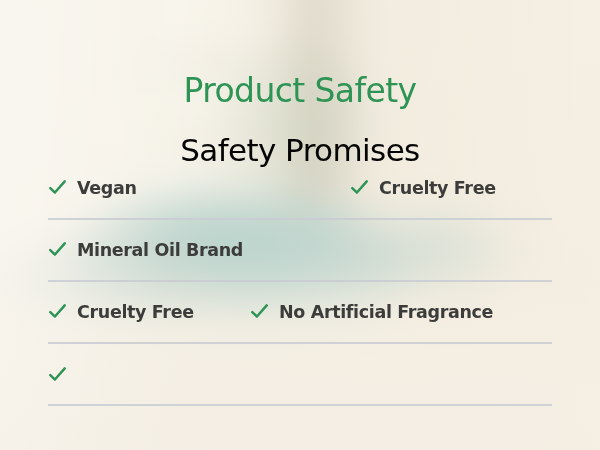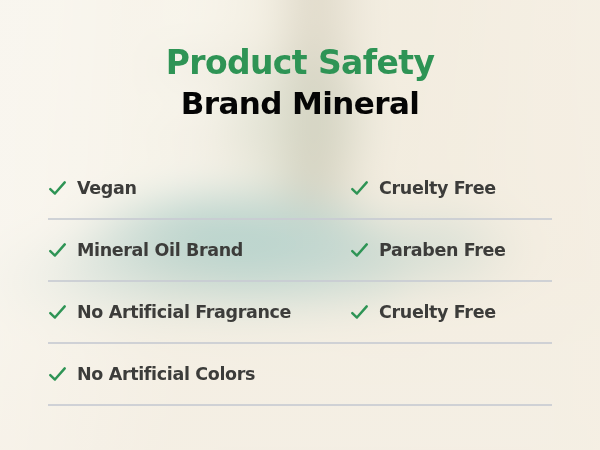--- a/index.html
+++ b/index.html
@@ -109,22 +109,23 @@
 
   #heading {
     position:absolute;
     left:0; right:0; top:46px;
     text-align:center;
     line-height:1.0;
   }
   .title-line {
     display:block;
     font-family:"DejaVu Sans", sans-serif;
-    font-weight:700;
+    font-weight:400;
     letter-spacing:-0.6px;
+    margin-top:28px;
   }
   #title-primary {
     font-size:33px;
     color:#2e9455;
     margin-bottom:9px;
   }
   #title-secondary {
     font-size:31px;
     color:#050505;
   }
@@ -146,21 +147,21 @@
     background:#c8cbd2;
     opacity:.85;
   }
   .cells {
     display:flex;
     height:60px;
     align-items:center;
   }
   .cell {
     display:flex;
-    align-items:center;
+    align-items:flex-start;
     gap:10px;
   }
   .cell-left  { width:302px; }
   .cell-right { width:202px; }
   .cell.empty { visibility:hidden; }
 
   .check-icon {
     flex:0 0 auto;
     width:19px; height:19px;
     display:block;
@@ -203,21 +204,21 @@
     <div class="bg-vignette-left"></div>
     <div class="bg-vignette-right"></div>
   </div>
 
   <div id="scrim"></div>
 
   <div id="content">
 
     <div id="heading">
       <span class="title-line" id="title-primary">Product Safety</span>
-      <span class="title-line" id="title-secondary">Brand Mineral</span>
+      <span class="title-line" id="title-secondary">Safety Promises</span>
     </div>
 
     <div id="checklist">
 
       <div class="promise-row">
         <div class="cells">
           <div class="cell cell-left">
             <svg class="check-icon" viewBox="0 0 20 20">
               <path d="M2.4 10.6 L7.3 15.3 L17.6 3.6" fill="none" stroke="#2e9455" stroke-width="2.6" stroke-linecap="round" stroke-linejoin="round"></path>
             </svg>
@@ -234,55 +235,48 @@
       </div>
 
       <div class="promise-row">
         <div class="cells">
           <div class="cell cell-left">
             <svg class="check-icon" viewBox="0 0 20 20">
               <path d="M2.4 10.6 L7.3 15.3 L17.6 3.6" fill="none" stroke="#2e9455" stroke-width="2.6" stroke-linecap="round" stroke-linejoin="round"></path>
             </svg>
             <span class="promise-label">Mineral Oil Brand</span>
           </div>
+        </div>
+        <div class="divider"></div>
+      </div>
+
+      <div class="promise-row">
+        <div class="cells">
           <div class="cell cell-right">
             <svg class="check-icon" viewBox="0 0 20 20">
               <path d="M2.4 10.6 L7.3 15.3 L17.6 3.6" fill="none" stroke="#2e9455" stroke-width="2.6" stroke-linecap="round" stroke-linejoin="round"></path>
             </svg>
-            <span class="promise-label">Paraben Free</span>
-          </div>
-        </div>
-        <div class="divider"></div>
-      </div>
-
-      <div class="promise-row">
-        <div class="cells">
+            <span class="promise-label">Cruelty Free</span>
+          </div>
           <div class="cell cell-left">
             <svg class="check-icon" viewBox="0 0 20 20">
               <path d="M2.4 10.6 L7.3 15.3 L17.6 3.6" fill="none" stroke="#2e9455" stroke-width="2.6" stroke-linecap="round" stroke-linejoin="round"></path>
             </svg>
             <span class="promise-label">No Artificial Fragrance</span>
           </div>
-          <div class="cell cell-right">
-            <svg class="check-icon" viewBox="0 0 20 20">
-              <path d="M2.4 10.6 L7.3 15.3 L17.6 3.6" fill="none" stroke="#2e9455" stroke-width="2.6" stroke-linecap="round" stroke-linejoin="round"></path>
-            </svg>
-            <span class="promise-label">Cruelty Free</span>
-          </div>
-        </div>
-        <div class="divider"></div>
-      </div>
-
-      <div class="promise-row">
-        <div class="cells">
-          <div class="cell cell-left">
-            <svg class="check-icon" viewBox="0 0 20 20">
-              <path d="M2.4 10.6 L7.3 15.3 L17.6 3.6" fill="none" stroke="#2e9455" stroke-width="2.6" stroke-linecap="round" stroke-linejoin="round"></path>
-            </svg>
-            <span class="promise-label">No Artificial Colors</span>
+        </div>
+        <div class="divider"></div>
+      </div>
+
+      <div class="promise-row">
+        <div class="cells">
+          <div class="cell cell-left">
+            <svg class="check-icon" viewBox="0 0 20 20">
+              <path d="M2.4 10.6 L7.3 15.3 L17.6 3.6" fill="none" stroke="#2e9455" stroke-width="2.6" stroke-linecap="round" stroke-linejoin="round"></path>
+            </svg>
           </div>
           <div class="cell cell-right empty">
             <svg class="check-icon" viewBox="0 0 20 20">
               <path d="M2.4 10.6 L7.3 15.3 L17.6 3.6" fill="none" stroke="#2e9455" stroke-width="2.6" stroke-linecap="round" stroke-linejoin="round"></path>
             </svg>
             <span class="promise-label"></span>
           </div>
         </div>
         <div class="divider"></div>
       </div>

